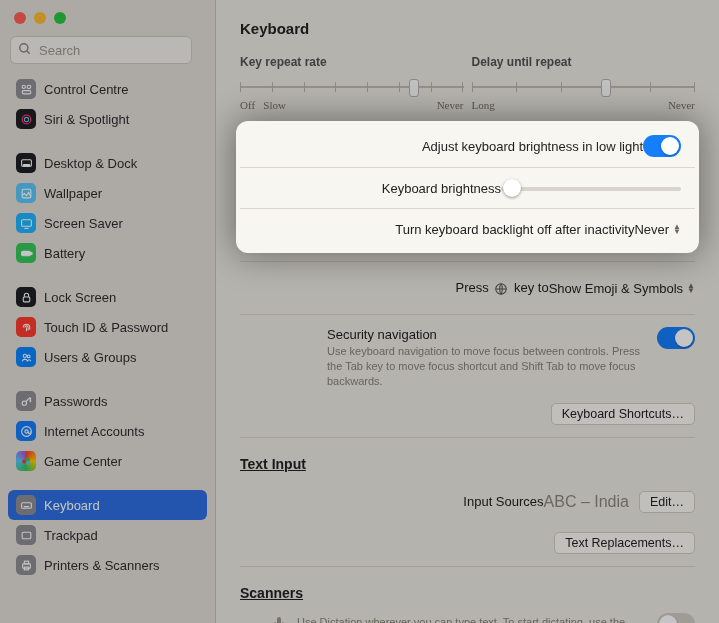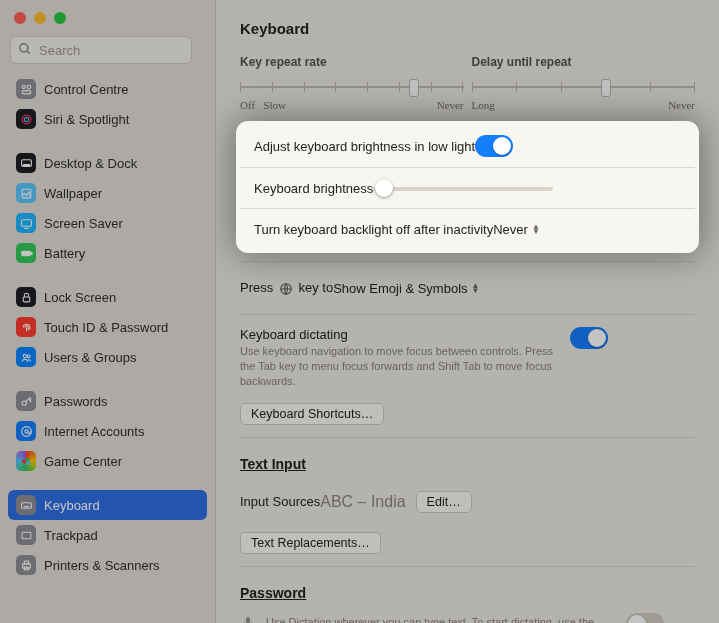--- a/index.html
+++ b/index.html
@@ -137,21 +137,21 @@
   .ends { display:flex; justify-content:space-between; font-size:11px; color:#767269; margin-top:2px;font-family:Liberation Serif, serif; }
 
   .hr { height:1px; background:#d4d0c8; margin: 12px 0; }
 
   .card {
     background:#f3f0ea;
     border-radius:8px;
     padding: 0;
   }
   .row {
-    display:flex; align-items:center; justify-content:flex-start;
+    display:flex; align-items:center; justify-content:flex-end;
     padding: 10px 14px;
     min-height: 40px;
     border-bottom:1px solid #dbd7cf;
   }
   .row:last-child { border-bottom:none; }
   .row-label { font-size:13px; color:#222; }
   .row-desc { font-size:11px; color:#868279; margin-top:2px; line-height:1.35; max-width: 330px; }
 
   .toggle {
     width: 38px; height: 22px; border-radius: 22px; background:#157efb;
@@ -184,21 +184,21 @@
 
   .pill-btn {
     background:#fbf9f4;
     border:1px solid #cfcbc3;
     border-radius:5px;
     padding:3px 10px;
     font-size:12.5px;
     cursor:pointer;
     color:#222;
   }
-  .btn-row { display:flex; justify-content:flex-start; margin-top:10px; gap:8px; }
+  .btn-row { display:flex; justify-content:flex-end; margin-top:10px; gap:8px; }
 
   .secondary-text { font-size:16px; color:#8b877e; }
 
   
   .highlight-card {
     position: relative;
     z-index: 60;
     background:#f8f6f0;
     border-radius:8px;
     box-shadow: 0 0 0 4px #f8f6f0, 0 0 35px 6px rgba(0,0,0,.4);
@@ -460,22 +460,22 @@
       <div class="value-chip">
         <span>Show Emoji &amp; Symbols</span>
         <span class="caret-pair">▲<br>▼</span>
       </div>
     </div>
 
     <div class="hr"></div>
 
     <div class="row" style="padding:0 0 4px 0; border:none; align-items:flex-start;">
       <div>
-        <div class="row-label">Keyboard dictating</div>
-        <div class="row-desc">Use keyboard navigation to move focus between controls. Press the Tab key to menu focus forwards and Shift Tab to move focus backwards.</div>
+        <div class="row-label">Security navigation</div>
+        <div class="row-desc">Use keyboard navigation to move focus between controls. Press the Tab key to move focus shortcut and Shift Tab to move focus backwards.</div>
       </div>
       <div class="toggle"></div>
     </div>
 
     <div class="btn-row">
       <button class="pill-btn">Keyboard Shortcuts…</button>
     </div>
 
     <div class="hr"></div>
 
@@ -488,21 +488,21 @@
         <button class="pill-btn">Edit…</button>
       </div>
     </div>
 
     <div class="btn-row">
       <button class="pill-btn">Text Replacements…</button>
     </div>
 
     <div class="hr"></div>
 
-    <div class="section-head">Password</div>
+    <div class="section-head">Scanners</div>
 
     <div class="row" style="padding:2px 0; border:none; align-items:flex-start;">
       <div style="display:flex; gap:10px; align-items:flex-start;">
         <span style="color:#9a968d; margin-top:2px;">
           <svg width="16" height="16" viewBox="0 0 24 24" fill="currentColor">
               <path d="M12 14a3 3 0 0 0 3-3V6a3 3 0 1 0-6 0v5a3 3 0 0 0 3 3z"></path>
               <path d="M19 11a7 7 0 0 1-14 0h2a5 5 0 0 0 10 0h2zM11 21h2v2h-2z"></path>
             </svg>
         </span>
         <div class="row-desc" style="max-width:360px;">Use Dictation wherever you can type text. To start dictating, use the shortcut or select Start Dictation from the Edit menu.</div>

